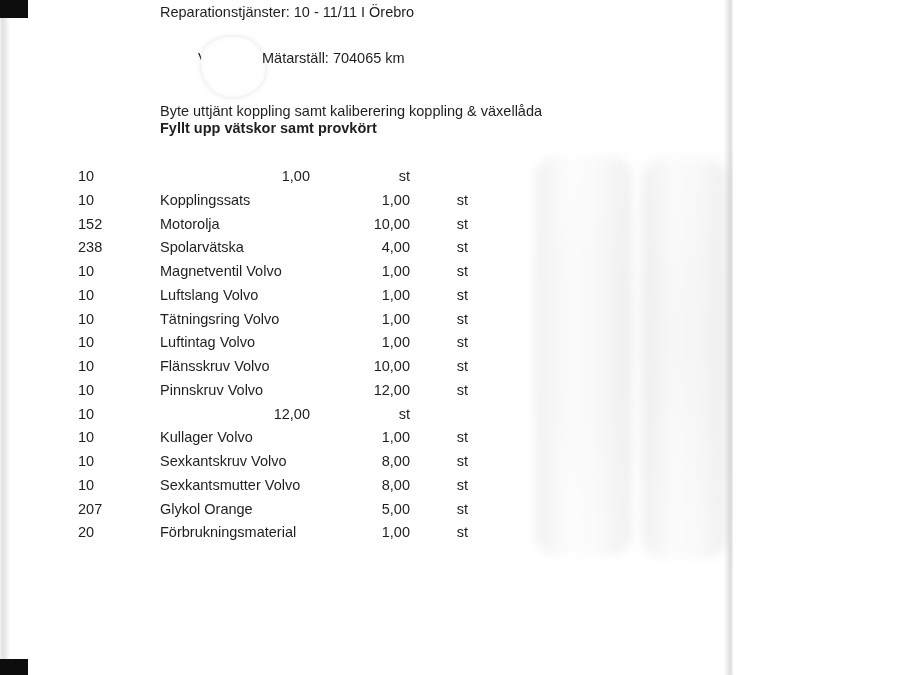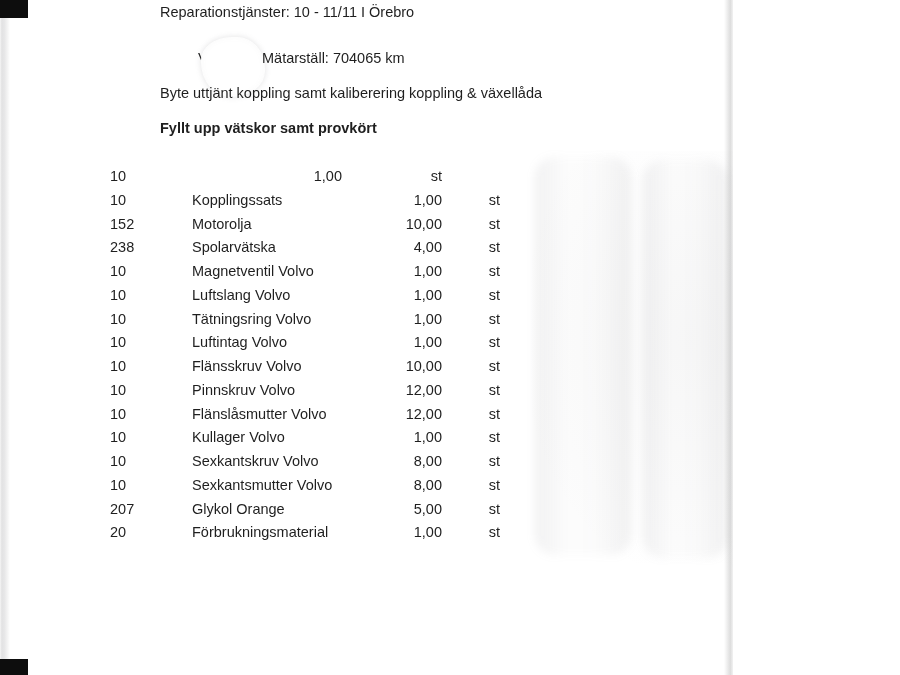--- a/index.html
+++ b/index.html
@@ -26,37 +26,37 @@
   
   .corner-mark { position: absolute; background: #0d0d0d; }
   .corner-mark.tl { left: 0; top: 0; width: 28px; height: 18px; }
   .corner-mark.bl { left: 0; bottom: 0; width: 28px; height: 16px; }
 
   
   .txt { position: absolute; font-size: 14.5px; line-height: 17px; white-space: nowrap; }
   .doc-title   { left: 160px; top: 4px; }
   .vehicle-label { left: 160px; top: 50px; margin-left: 38px; }
   .odometer    { left: 262px; top: 50px; text-align: right; }
-  .work-note-1 { left: 160px; top: 85px; }
+  .work-note-1 { left: 160px; top: 103px; }
   .work-note-2 { left: 160px; top: 120px; font-weight: bold; }
 
   
   .vehicle-redaction {
     position: absolute; left: 201px; top: 37px; width: 64px; height: 60px;
     background: #ffffff;
     border-radius: 50% 45% 55% 50% / 40% 55% 45% 60%;
     box-shadow: 0 0 5px 1px rgba(140,140,145,0.18), inset 0 0 6px rgba(140,140,145,0.05);
   }
 
   
   .parts-table { position: absolute; left: 0; top: 165px; width: 540px; }
   .table-row {
     display: grid;
     grid-template-columns: 82px 150px 100px 58px;
-    padding-left: 110px;
+    padding-left: 78px;
     height: 23.75px;
     line-height: 23.75px;
     font-size: 14.5px;
   }
   .cell-qty  { text-align: right; }
   .cell-unit { text-align: right; }
 
   
   .price-redaction { position: absolute; left: 531px; top: 151px; width: 316px; height: 412px; }
   .smudge-band {
@@ -162,21 +162,20 @@
 
       <div class="table-row">
         <span class="cell-code">10</span>
         <span class="cell-desc">Pinnskruv Volvo</span>
         <span class="cell-qty">12,00</span>
         <span class="cell-unit">st</span>
       </div>
 
       <div class="table-row">
         <span class="cell-code">10</span>
-        <span class="cell-desc">Flänslåsmutter Volvo</span>
         <span class="cell-qty">12,00</span>
         <span class="cell-unit">st</span>
       </div>
 
       <div class="table-row">
         <span class="cell-code">10</span>
         <span class="cell-desc">Kullager Volvo</span>
         <span class="cell-qty">1,00</span>
         <span class="cell-unit">st</span>
       </div>

